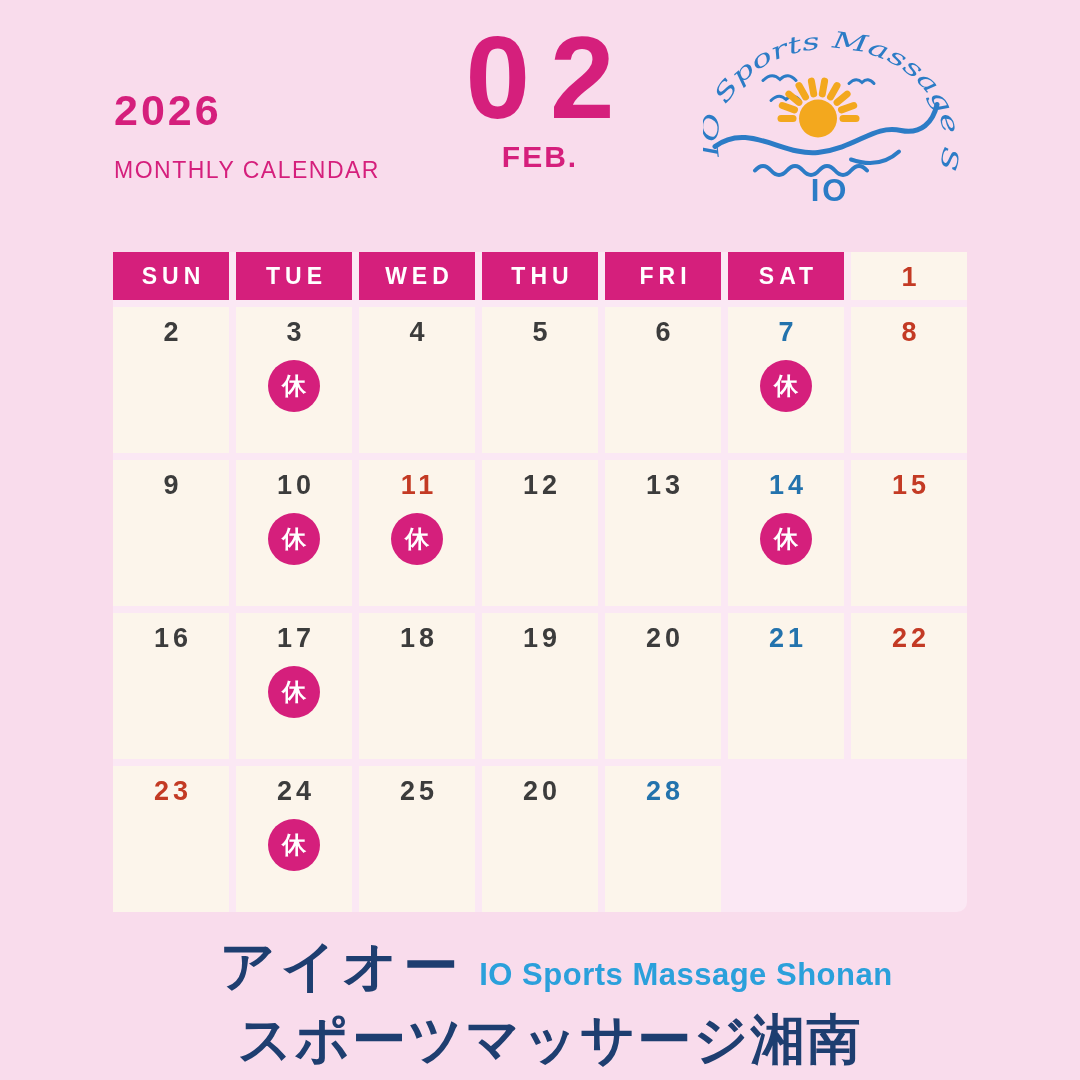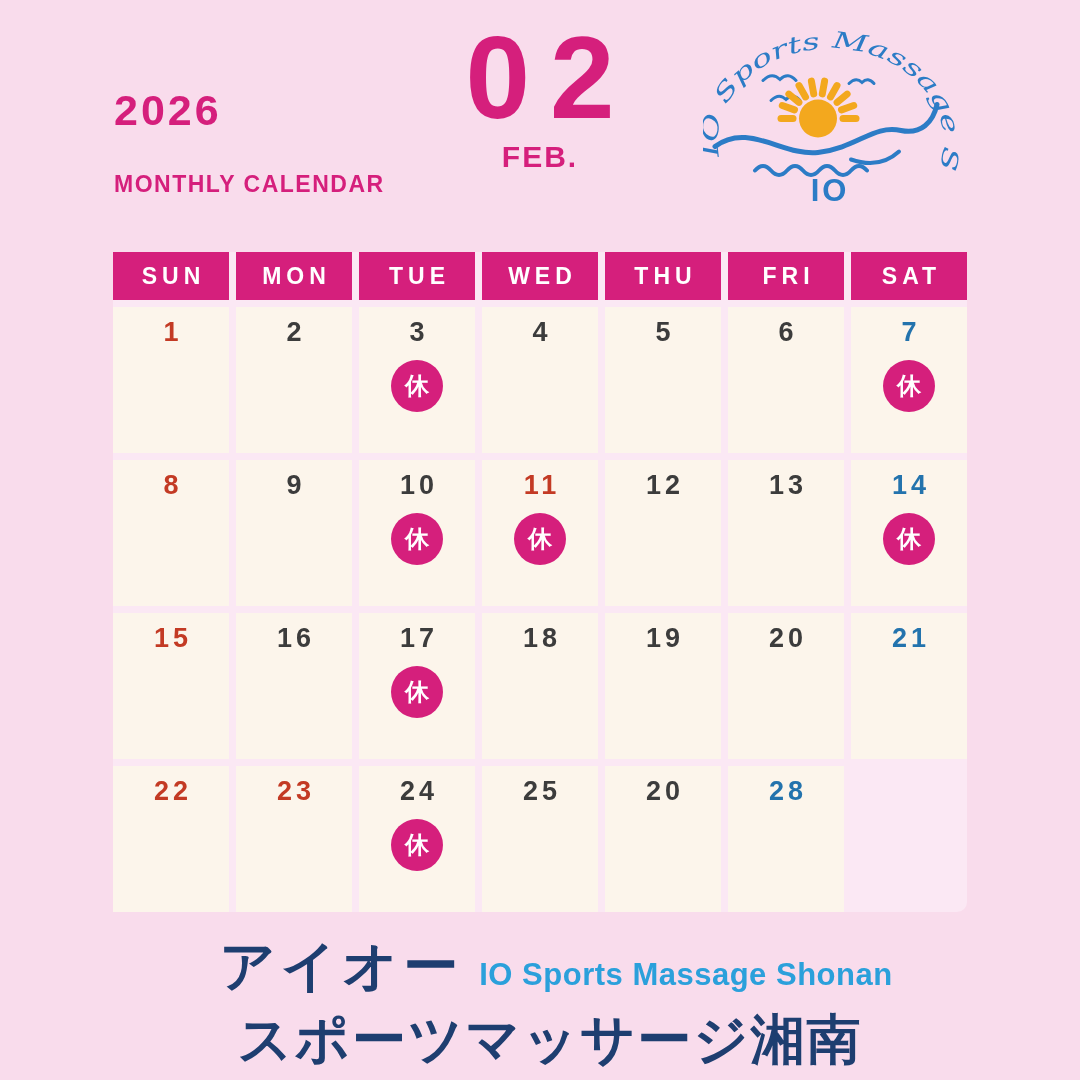--- a/index.html
+++ b/index.html
@@ -23,22 +23,22 @@
     font-family:"Liberation Sans", sans-serif;
     position:relative;
     overflow:hidden;
   }
   
   .year{
     position:absolute;left:114px;top:86px;
     font-size:43px;font-weight:bold;color:var(--accent);letter-spacing:3px;
   }
   .subtitle{
-    position:absolute;left:114px;top:171px;
-    font-size:23px;font-weight:bold;color:var(--accent);letter-spacing:1.5px;
+    position:absolute;left:114px;top:157px;
+    font-size:23px;font-weight:normal;color:var(--accent);letter-spacing:1.5px;
   }
   .month-block{
     position:absolute;left:410px;top:18px;width:260px;text-align:center;
   }
   .month-num{
     display:block;
     font-size:116px;font-weight:bold;color:var(--accent);
     letter-spacing:20px;padding-left:20px;line-height:1.05;
   }
   .month-abbr{
@@ -142,21 +142,20 @@
   <g stroke="var(--logo-blue)" fill="none" stroke-linecap="round">
     <path d="M 12,128 C 45,103 80,138 115,134 C 155,129 170,106 198,112 C 218,116 230,104 234,86" stroke-width="5"></path>
     <path d="M 148,141 C 168,148 184,144 196,133" stroke-width="4"></path>
     <path d="M 52,152 q 8,-9 16,0 t 16,0 t 16,0 t 16,0 t 16,0 t 16,0 t 16,0" stroke-width="4"></path>
   </g>
   <text x="127" y="182" text-anchor="middle" font-family="Liberation Sans, sans-serif" font-weight="800" font-size="31" letter-spacing="3" fill="var(--logo-blue)">IO</text>
 </svg>
 
 <div class="calendar" id="calendar-grid">
     <div class="weekday-cell">SUN</div>
-    <div class="weekday-cell">MON</div>
     <div class="weekday-cell">TUE</div>
     <div class="weekday-cell">WED</div>
     <div class="weekday-cell">THU</div>
     <div class="weekday-cell">FRI</div>
     <div class="weekday-cell">SAT</div>
     <div class="day-cell"><span class="day-num red">1</span></div>
     <div class="day-cell"><span class="day-num dark">2</span></div>
     <div class="day-cell"><span class="day-num dark">3</span><div class="closed-badge">休</div></div>
     <div class="day-cell"><span class="day-num dark">4</span></div>
     <div class="day-cell"><span class="day-num dark">5</span></div>

